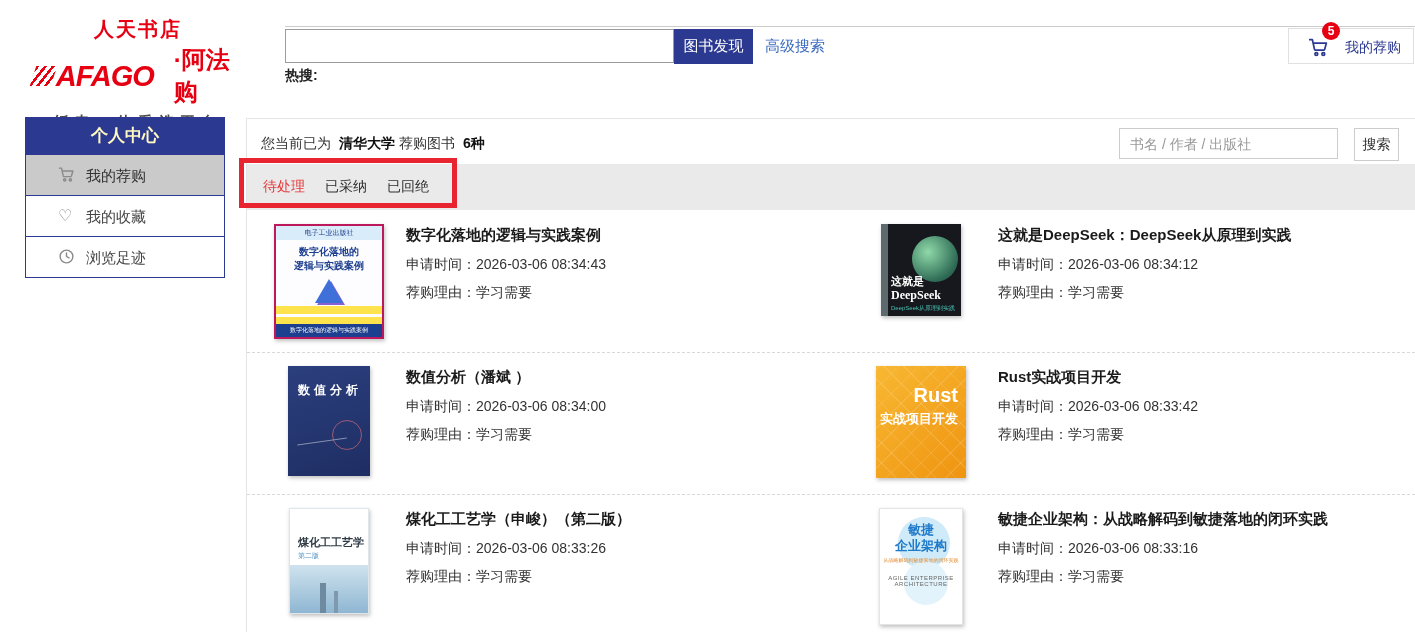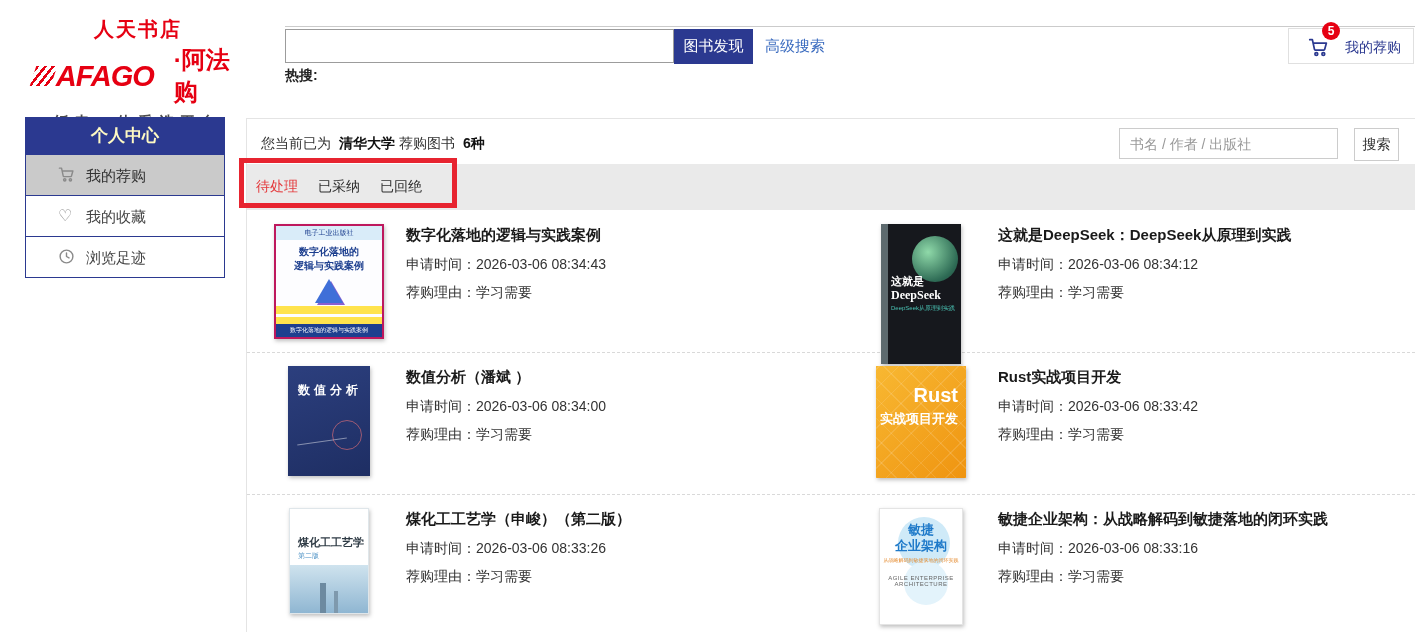--- a/index.html
+++ b/index.html
@@ -38,21 +38,21 @@
   
   .panel { position:absolute; left:246px; top:118px; width:1169px; height:514px; border:1px solid #e4e4e4; border-right:none; border-bottom:none; background:#fff; }
   .summary { position:absolute; left:14px; top:16px; font-size:14px; color:#333; }
   .summary b { margin:0 4px; color:#111; }
   .summary .sp { margin-right:4px; }
 
   .mini-search { position:absolute; left:872px; top:9px; width:219px; height:31px; border:1px solid #ccc; padding:0 10px; font-size:14px; color:#333; outline:none; }
   .mini-search::placeholder { color:#999; }
   .mini-btn { position:absolute; left:1107px; top:9px; width:45px; height:33px; border:1px solid #ccc; background:#fff; font-size:14px; color:#333; cursor:pointer; }
 
-  .tabbar { position:absolute; left:0; top:45px; width:100%; height:46px; background:#eaeaea; display:flex; align-items:center; padding-left:9px; gap:20px; }
+  .tabbar { position:absolute; left:0; top:45px; width:100%; height:46px; background:#eaeaea; display:flex; align-items:center; padding-left:16px; gap:20px; }
   .tab { font-size:14px; color:#2f2f2f; cursor:pointer; }
   .tab.active { color:#e4393c; }
 
   .annotation-box { position:absolute; left:-8px; top:39px; width:218px; height:50px; border:5px solid #e72430; z-index:40; pointer-events:none; }
 
   .sep { position:absolute; left:0; width:100%; border-top:1px dashed #d9d9d9; }
 
   .book-item { position:absolute; width:560px; height:142px; }
   .cover-slot { position:absolute; left:0; top:14px; width:110px; display:flex; justify-content:center; }
   .b-title { position:absolute; left:132px; top:16px; font-size:15px; font-weight:bold; color:#1a1a1a; width:420px; }
@@ -62,21 +62,21 @@
   
   .cover { position:relative; box-shadow:1px 2px 4px rgba(0,0,0,.25); overflow:hidden; flex:none; }
   .c1 { width:110px; height:115px; background:#fdfdff; border:2px solid #be185d; }
   .c1 .pub { height:14px; background:#d9ecf9; color:#1d3f8f; font-size:7px; line-height:14px; text-align:center; }
   .c1 .t1,.c1 .t2 { text-align:center; color:#1d3f8f; font-weight:bold; font-size:10px; }
   .c1 .t1 { margin-top:5px; }
   .c1 .tri { width:0; height:0; margin:6px auto 0; border-left:14px solid transparent; border-right:14px solid transparent; border-bottom:24px solid #3f6fd8; filter:drop-shadow(2px 2px 0 #8a5fd0); }
   .c1 .y1,.c1 .y2 { height:8px; background:#ffe34d; margin-top:3px; color:#c0392b; font-size:5px; line-height:8px; text-align:right; padding-right:4px; }
   .c1 .bot { position:absolute; bottom:0; left:0; right:0; height:13px; background:#1d3f8f; color:#fff; font-size:6px; line-height:13px; text-align:center; }
 
-  .c2 { width:80px; height:140px; background:#16181d; }
+  .c2 { width:80px; height:92px; background:#16181d; }
   .c2 .spine { position:absolute; left:0; top:0; bottom:0; width:7px; background:#5d6a6e; }
   .c2 .orb { position:absolute; right:3px; top:12px; width:46px; height:46px; border-radius:50%;
      background:radial-gradient(circle at 35% 35%, #8fd9a9, #2e6b55 70%, #1d4438); }
   .c2 .t1 { position:absolute; left:10px; top:50px; color:#fff; font-weight:bold; font-size:11px; }
   .c2 .t2 { position:absolute; left:10px; top:64px; color:#fff; font-family:"Liberation Serif",serif; font-weight:bold; font-size:12px; }
   .c2 .t3 { position:absolute; left:10px; top:80px; color:#49c0b2; font-size:6px; }
 
   .c3 { width:82px; height:110px; background:linear-gradient(160deg,#2c3f7e,#1e2e63); }
   .c3 .t1 { position:absolute; left:10px; top:16px; color:#fff; font-weight:bold; font-size:12px; letter-spacing:4px; }
   .c3 .ring { position:absolute; right:8px; bottom:26px; width:30px; height:30px; border:1px solid rgba(255,120,120,.55); border-radius:50%; }

